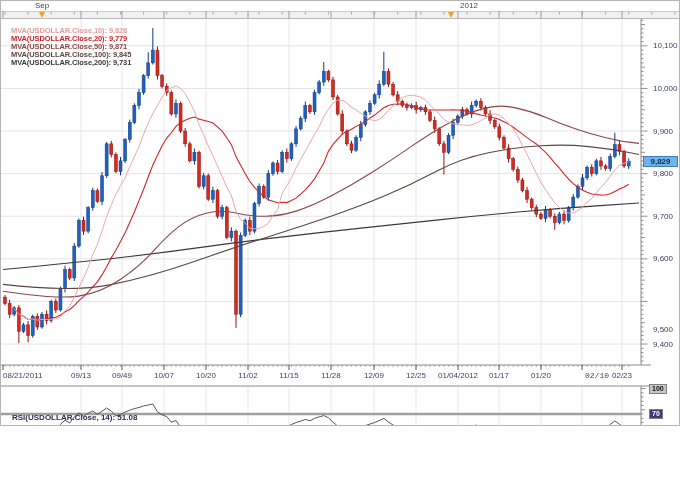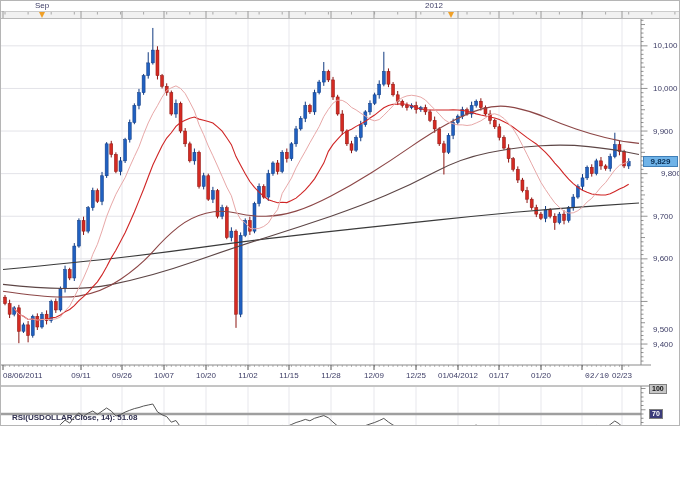--- a/index.html
+++ b/index.html
@@ -26,21 +26,21 @@
   svg{position:absolute;left:0;top:0;}
 </style>
 </head>
 <body>
 
 <div class="stage">
   <div class="top-ruler"></div>
   <div id="top-labels">
       <div class="plabel" style="left: 41px;">Sep</div>
       <div class="ptri" style="left: 41px; border-top-color: rgb(240, 160, 40);"></div>
-      <div class="plabel" style="left: 433px;">2012</div>
+      <div class="plabel" style="left: 468px;">2012</div>
       <div class="ptri" style="left: 450px; border-top-color: rgb(240, 160, 40);"></div>
     </div>
 
   <svg id="chart-svg" width="680" height="477">
       <g>
         <line x1="80" y1="18" x2="80" y2="364" stroke="#e7e7ec"></line>
         <line x1="80" y1="386" x2="80" y2="471" stroke="#e7e7ec"></line>
         <line x1="121" y1="18" x2="121" y2="364" stroke="#e7e7ec"></line>
         <line x1="121" y1="386" x2="121" y2="471" stroke="#e7e7ec"></line>
         <line x1="163" y1="18" x2="163" y2="364" stroke="#e7e7ec"></line>
@@ -938,36 +938,43 @@
         <line x1="640" y1="413" x2="642.5" y2="413" stroke="#666666" stroke-width="0.7"></line>
         <line x1="640" y1="408.75" x2="644.5" y2="408.75" stroke="#666666" stroke-width="0.7"></line>
         <line x1="640" y1="404.5" x2="642.5" y2="404.5" stroke="#666666" stroke-width="0.7"></line>
         <line x1="640" y1="400.25" x2="642.5" y2="400.25" stroke="#666666" stroke-width="0.7"></line>
         <line x1="640" y1="396" x2="642.5" y2="396" stroke="#666666" stroke-width="0.7"></line>
         <line x1="640" y1="391.75" x2="642.5" y2="391.75" stroke="#666666" stroke-width="0.7"></line>
         <line x1="640" y1="387.5" x2="644.5" y2="387.5" stroke="#666666" stroke-width="0.7"></line>
       </g>
     </svg>
 
+  <div class="legend">
+    <div class="lg" style="color: rgb(228, 156, 156);">MVA(USDOLLAR.Close,10): 9,828</div>
+    <div class="lg" style="color: rgb(207, 37, 37);">MVA(USDOLLAR.Close,20): 9,779</div>
+    <div class="lg" style="color: rgb(140, 70, 70);">MVA(USDOLLAR.Close,50): 9,871</div>
+    <div class="lg" style="color: rgb(93, 70, 70);">MVA(USDOLLAR.Close,100): 9,845</div>
+    <div class="lg" style="color: rgb(58, 58, 58);">MVA(USDOLLAR.Close,200): 9,731</div>
+  </div>
 
   <div id="price-labels">
       <div class="yl" style="top: 40.338px;">10,100</div>
       <div class="yl" style="top: 82.938px;">10,000</div>
       <div class="yl" style="top: 125.538px;">9,900</div>
-      <div class="yl" style="top: 168.138px; margin-left: 8px;">9,800</div>
+      <div class="yl" style="top: 168.138px;">9,800</div>
       <div class="yl" style="top: 210.738px;">9,700</div>
       <div class="yl" style="top: 253.338px;">9,600</div>
       <div class="yl" style="top: 295.938px; margin-top: 28px;">9,500</div>
       <div class="yl" style="top: 338.538px;">9,400</div>
     </div>
   <div class="badge" id="last-badge" style="top: 154.784px; background: rgb(111, 179, 232); text-align: center;">9,829</div>
   <div id="time-labels">
-      <div class="xl" style="left: 2px;">08/06/2011</div>
-      <div class="xl center" style="left: 80px;">09/11</div>
-      <div class="xl center" style="left: 121px;">09/26</div>
+      <div class="xl" style="left: 2px;">08/21/2011</div>
+      <div class="xl center" style="left: 80px;">09/13</div>
+      <div class="xl center" style="left: 121px;">09/49</div>
       <div class="xl center" style="left: 163px;">10/07</div>
       <div class="xl center" style="left: 205px;">10/20</div>
       <div class="xl center" style="left: 247px;">11/02</div>
       <div class="xl center" style="left: 288px;">11/15</div>
       <div class="xl center" style="left: 330px;">11/28</div>
       <div class="xl center" style="left: 373px;">12/09</div>
       <div class="xl center" style="left: 415px;">12/25</div>
       <div class="xl center" style="left: 457px;">01/04/2012</div>
       <div class="xl center" style="left: 498px;">01/17</div>
       <div class="xl center" style="left: 540px;">01/20</div>

